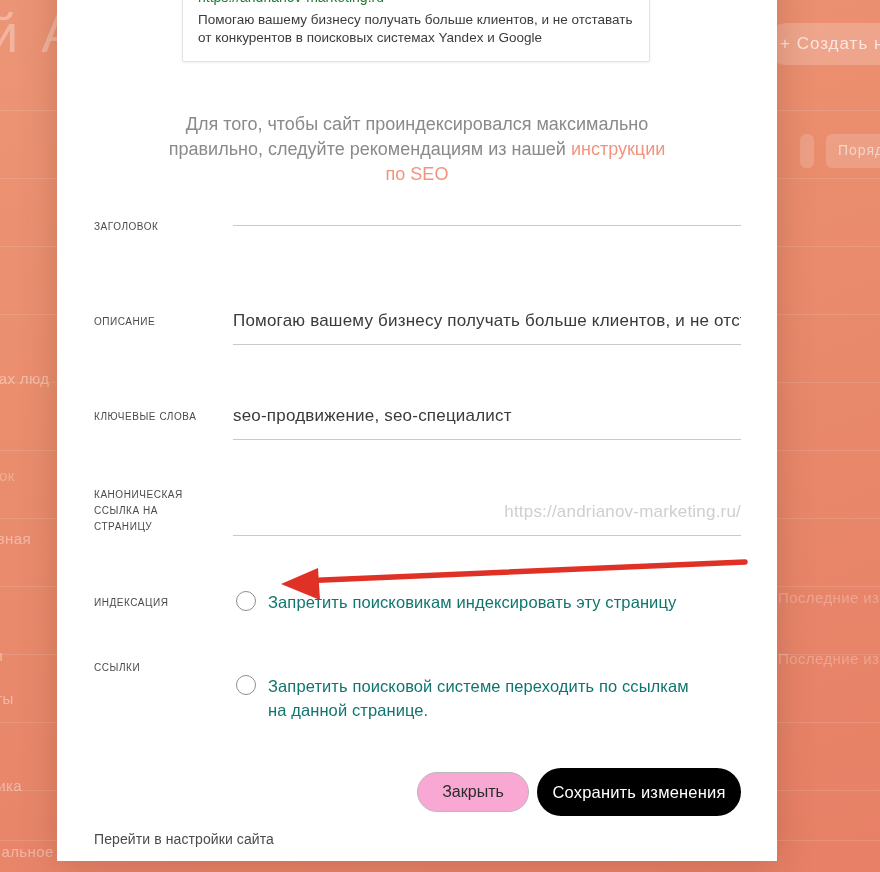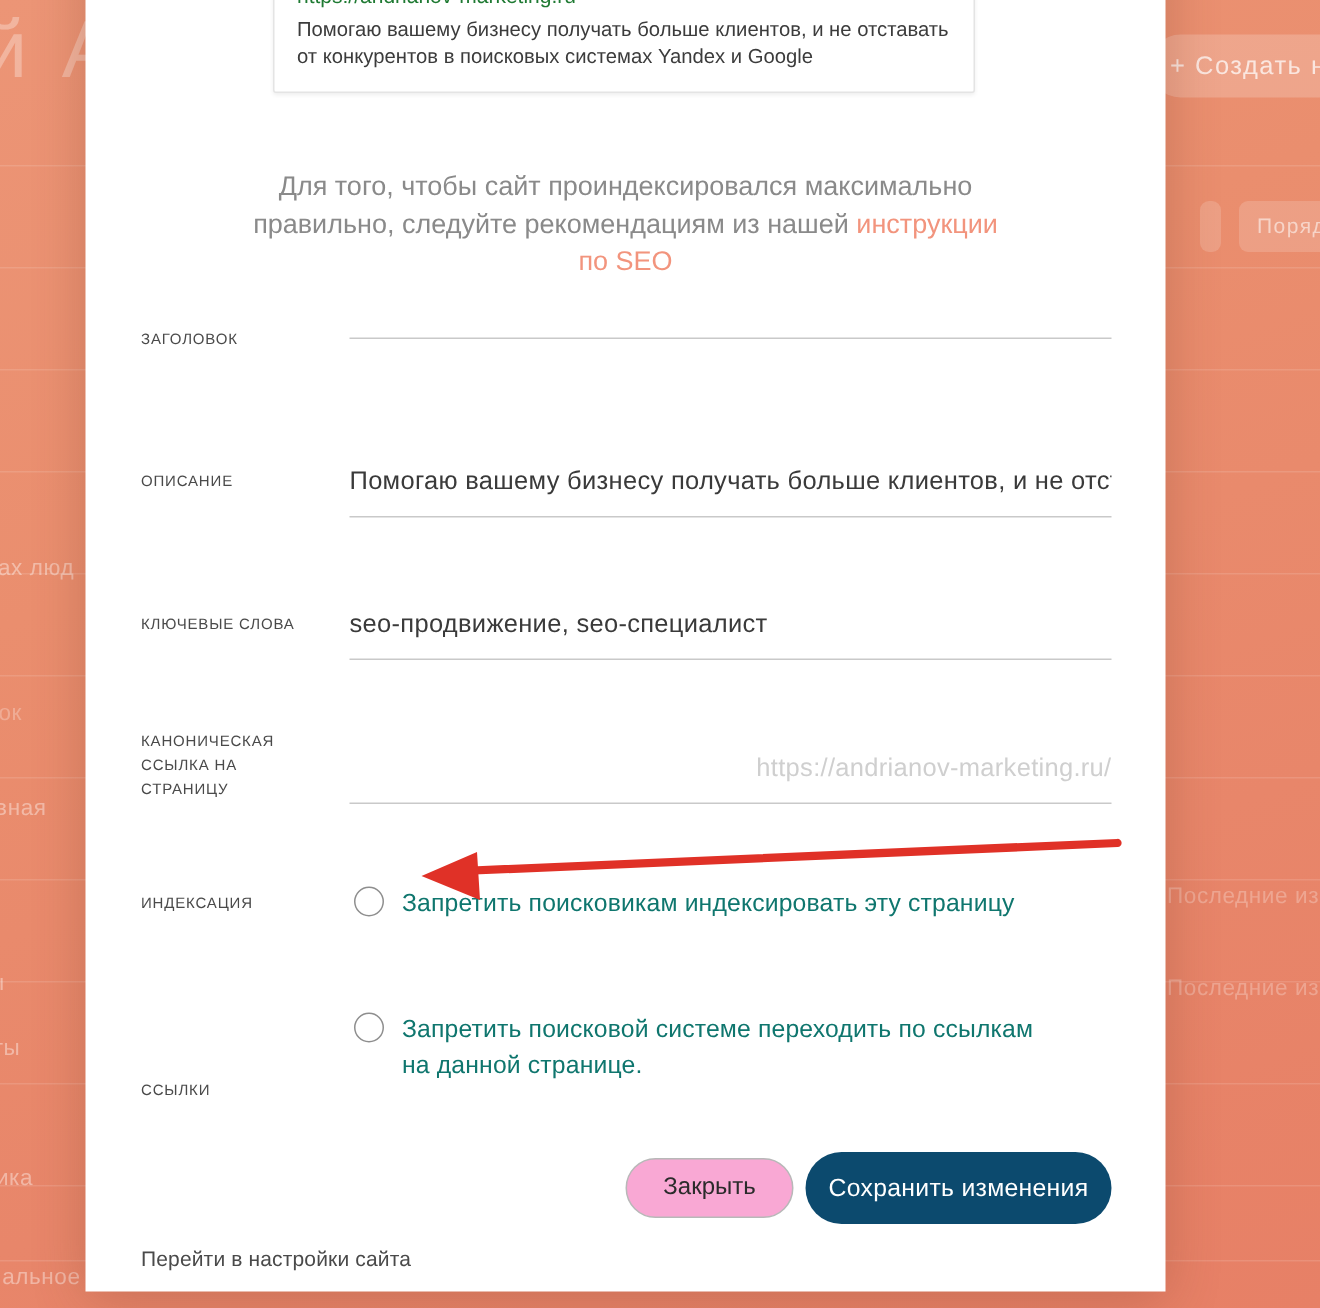--- a/index.html
+++ b/index.html
@@ -110,21 +110,21 @@
   }
   .btn-close{
     position:absolute;left:360px;top:922px;width:112px;height:40px;
     border-radius:20px;border:1.3px solid #b8b8b8;background:#f9a8d4;
     color:#2b2b2b;font-size:16px;display:flex;align-items:center;
     justify-content:center;box-sizing:border-box;font-family:inherit;
     cursor:pointer;
   }
   .btn-save{
     position:absolute;left:480px;top:918px;width:204px;height:48px;
-    border-radius:24px;border:none;background:#0c4a6e;color:#ffffff;
+    border-radius:24px;border:none;background:#000000;color:#ffffff;
     font-size:16.5px;display:flex;align-items:center;justify-content:center;
     box-sizing:border-box;font-family:inherit;cursor:pointer;
     letter-spacing:.2px;
   }
 
   
   #arrow{position:absolute;left:0;top:0;width:880px;height:872px;
          pointer-events:none;}
 </style>
 </head>
@@ -211,21 +211,21 @@
     </div>
   </div>
 
   <div class="row">
     <div class="lbl" style="top:745px">Индексация</div>
     <span class="radio-circle" style="left:179px;top:741px;"></span>
     <span class="radio-lbl" style="left:211px;top:740px;width:470px;">Запретить поисковикам индексировать эту страницу</span>
   </div>
 
   <div class="row">
-    <div class="lbl" style="top:870px">Ссылки</div>
+    <div class="lbl" style="top:810px">Ссылки</div>
     <span class="radio-circle" style="left:179px;top:825px;"></span>
     <span class="radio-lbl" style="left:211px;top:824px;width:430px;white-space:normal;">Запретить поисковой системе переходить по ссылкам на данной странице.</span>
   </div>
 
   <a class="foot-link" href="#" style="text-decoration:none;">Перейти в настройки сайта</a>
   <button class="btn-close">Закрыть</button>
   <button class="btn-save">Сохранить изменения</button>
 
  </div>
 </div>

